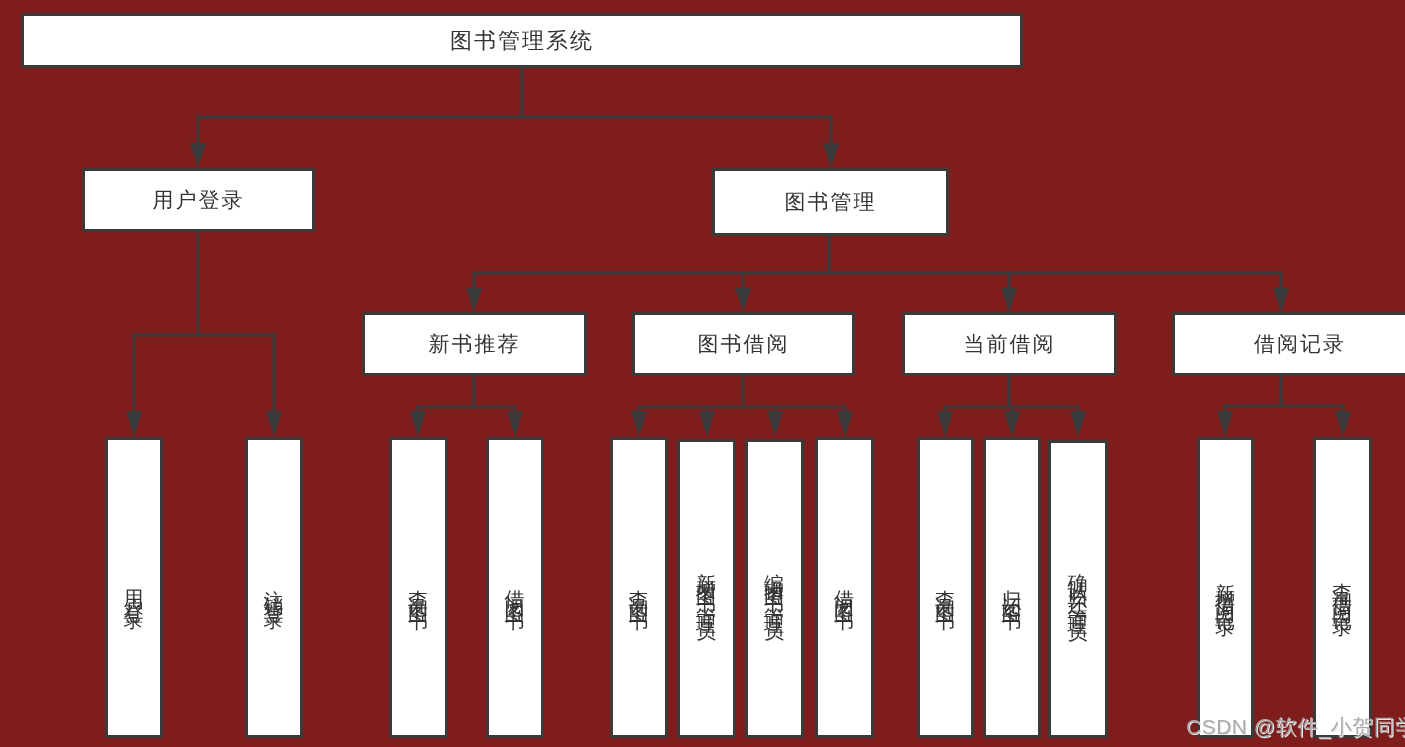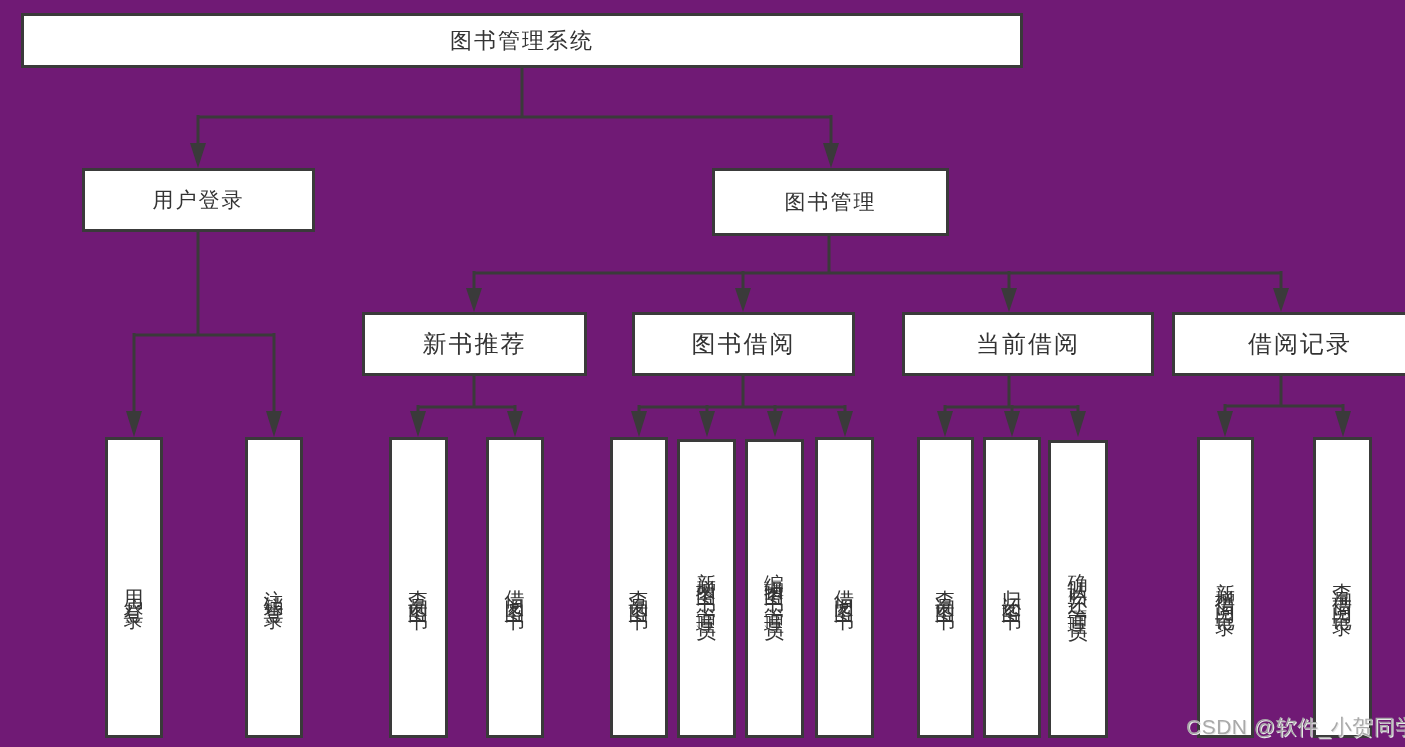--- a/index.html
+++ b/index.html
@@ -1,20 +1,20 @@
 <!DOCTYPE html>
 <html><head>
 <meta charset="utf-8">
 <style>
   html, body { margin: 0; padding: 0; background: #fff; }
   #canvas {
     position: relative;
     width: 1405px;
     height: 747px;
-    background: #701a75;
+    background: #7f1d1d;
     font-family: "Liberation Sans", "DejaVu Sans", sans-serif;
     color: #333333;
     overflow: hidden;
   }
   #connectors {
     position: absolute;
     left: 0; top: 0;
     width: 1405px; height: 747px;
   }
   .node {
@@ -22,21 +22,21 @@
     box-sizing: border-box;
     border: 3px solid #3a3a3a;
     background: #ffffff;
     display: flex;
     align-items: center;
     justify-content: center;
   }
   .hnode { letter-spacing: 2px; }
   .root-node  { font-size: 22px; }
   .lvl2-node  { font-size: 21px; }
-  .lvl3-node  { font-size: 24px; }
+  .lvl3-node  { font-size: 21px; }
   .leaf-node  { font-size: 20px; }
   .vtext {
     writing-mode: vertical-rl;
     text-orientation: mixed;
     letter-spacing: 7px;
     line-height: 1;
     white-space: nowrap;
   }
   #watermark {
     position: absolute;
@@ -148,21 +148,21 @@
   <div class="node hnode lvl2-node" style="left:712px; top:168px; width:237px; height:68px;">
     <span>图书管理</span>
   </div>
 
   <div class="node hnode lvl3-node" style="left:362px; top:312px; width:225px; height:64px;">
     <span>新书推荐</span>
   </div>
   <div class="node hnode lvl3-node" style="left:632px; top:312px; width:223px; height:64px;">
     <span>图书借阅</span>
   </div>
-  <div class="node hnode lvl3-node" style="left:902px; top:312px; width:252px; height:64px;">
+  <div class="node hnode lvl3-node" style="left:902px; top:312px; width:215px; height:64px;">
     <span>当前借阅</span>
   </div>
   <div class="node hnode lvl3-node" style="left:1172px; top:312px; width:256px; height:64px;">
     <span>借阅记录</span>
   </div>
 
   <div class="node leaf-node" style="left:105px; top:437px; width:58px; height:301px;">
     <span class="vtext">用户登录</span>
   </div>
   <div class="node leaf-node" style="left:245px; top:437px; width:58px; height:301px;">

